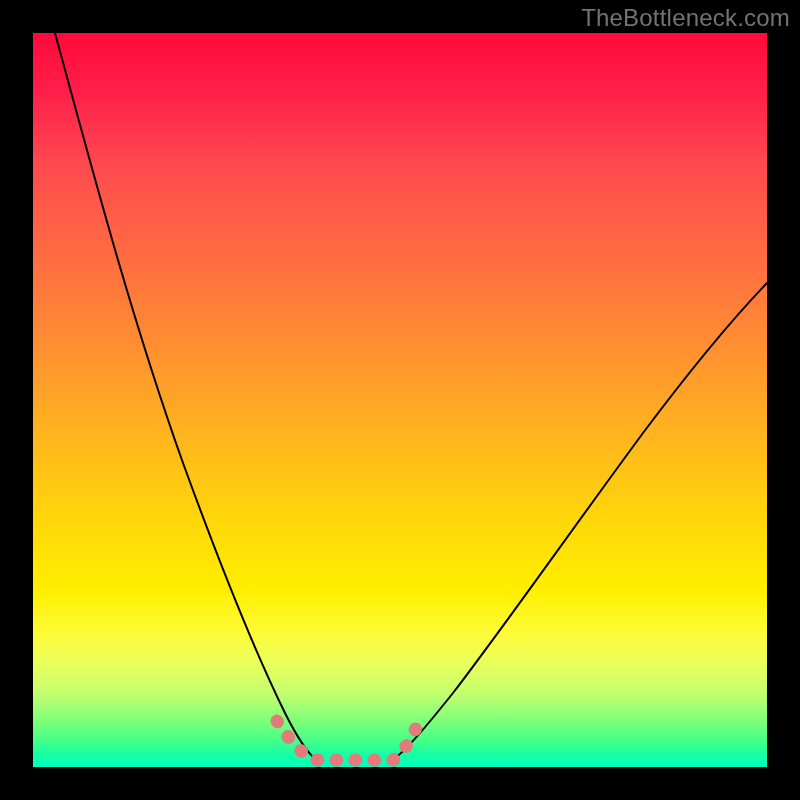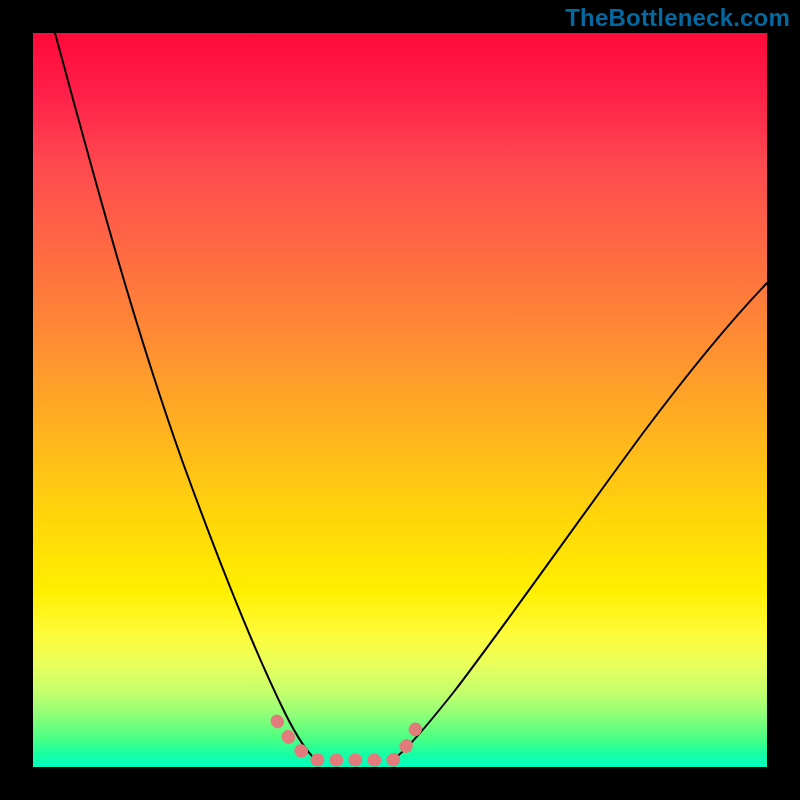--- a/index.html
+++ b/index.html
@@ -14,23 +14,23 @@
   .frame {
     position: relative;
     width: 800px;
     height: 800px;
     background: #000;
   }
   .watermark {
     position: absolute;
     top: 4px;
     right: 10px;
-    color: #0369a1;
+    color: #737373;
     font-size: 24px;
-    font-weight: 700;
+    font-weight: 400;
     letter-spacing: 0.2px;
     z-index: 10;
     user-select: none;
   }
   .plot-area {
     position: absolute;
     left: 33px;
     top: 33px;
     width: 734px;
     height: 734px;

